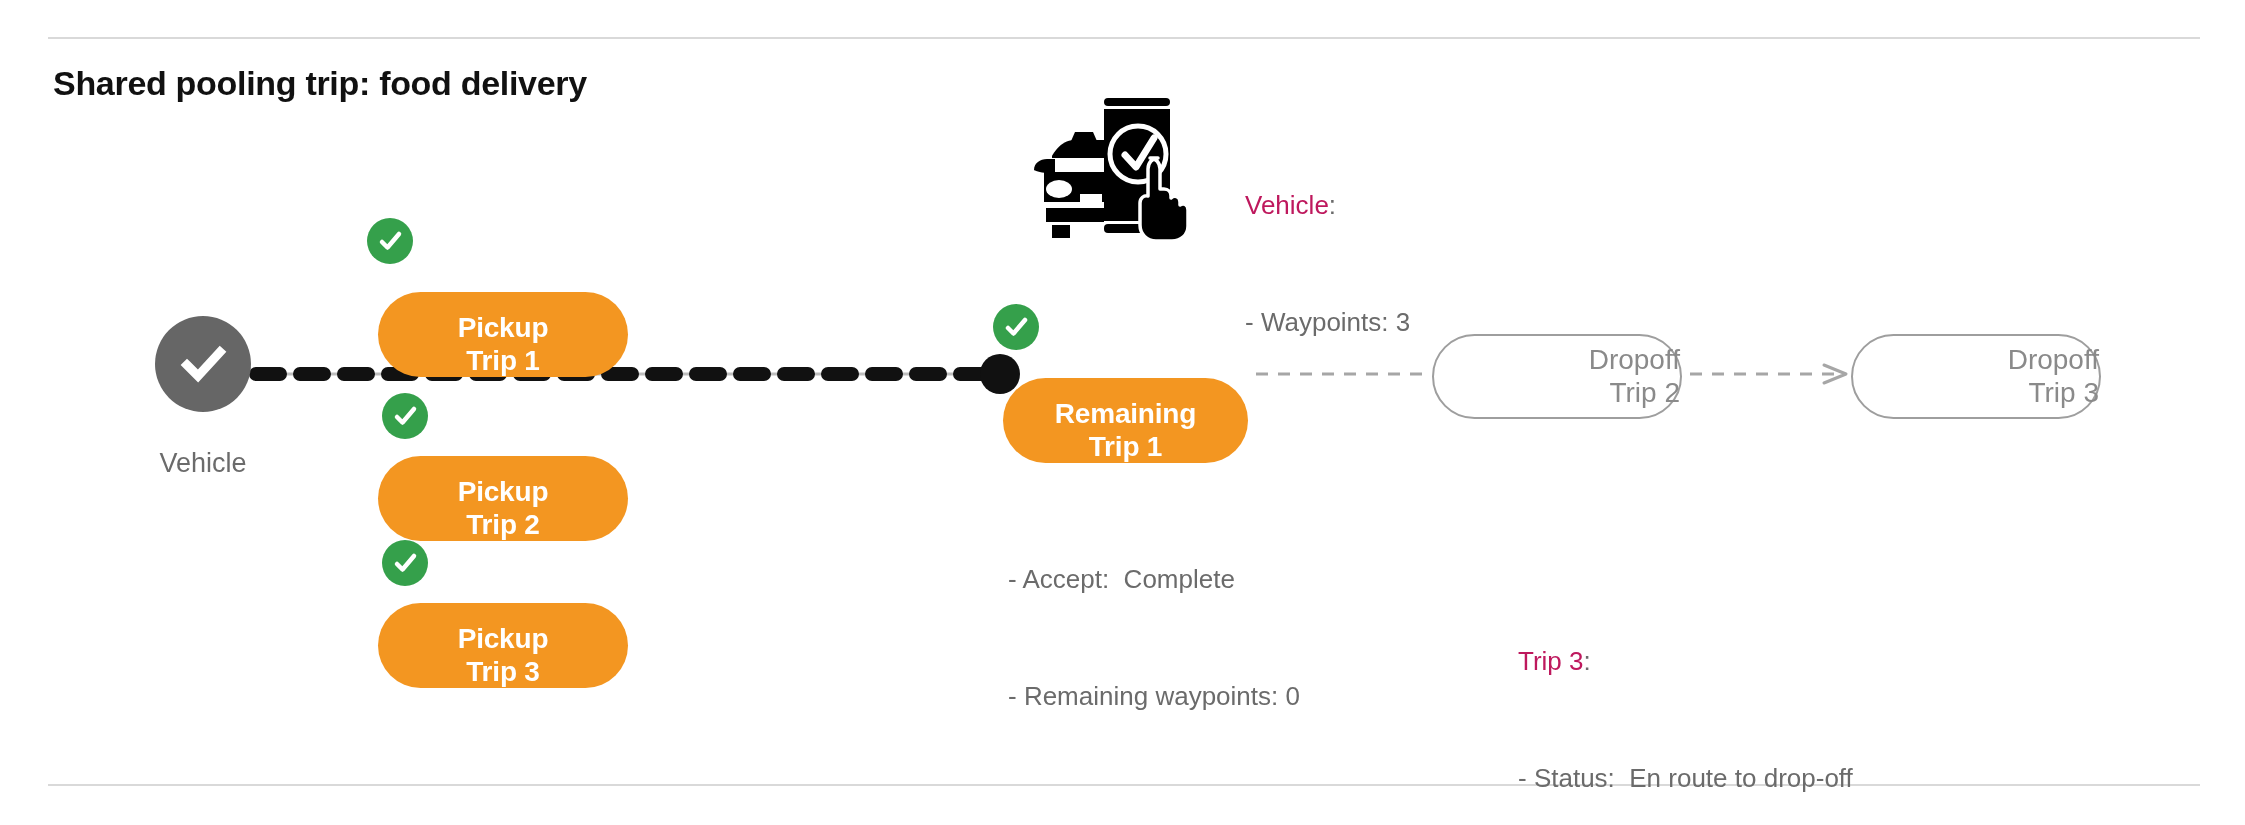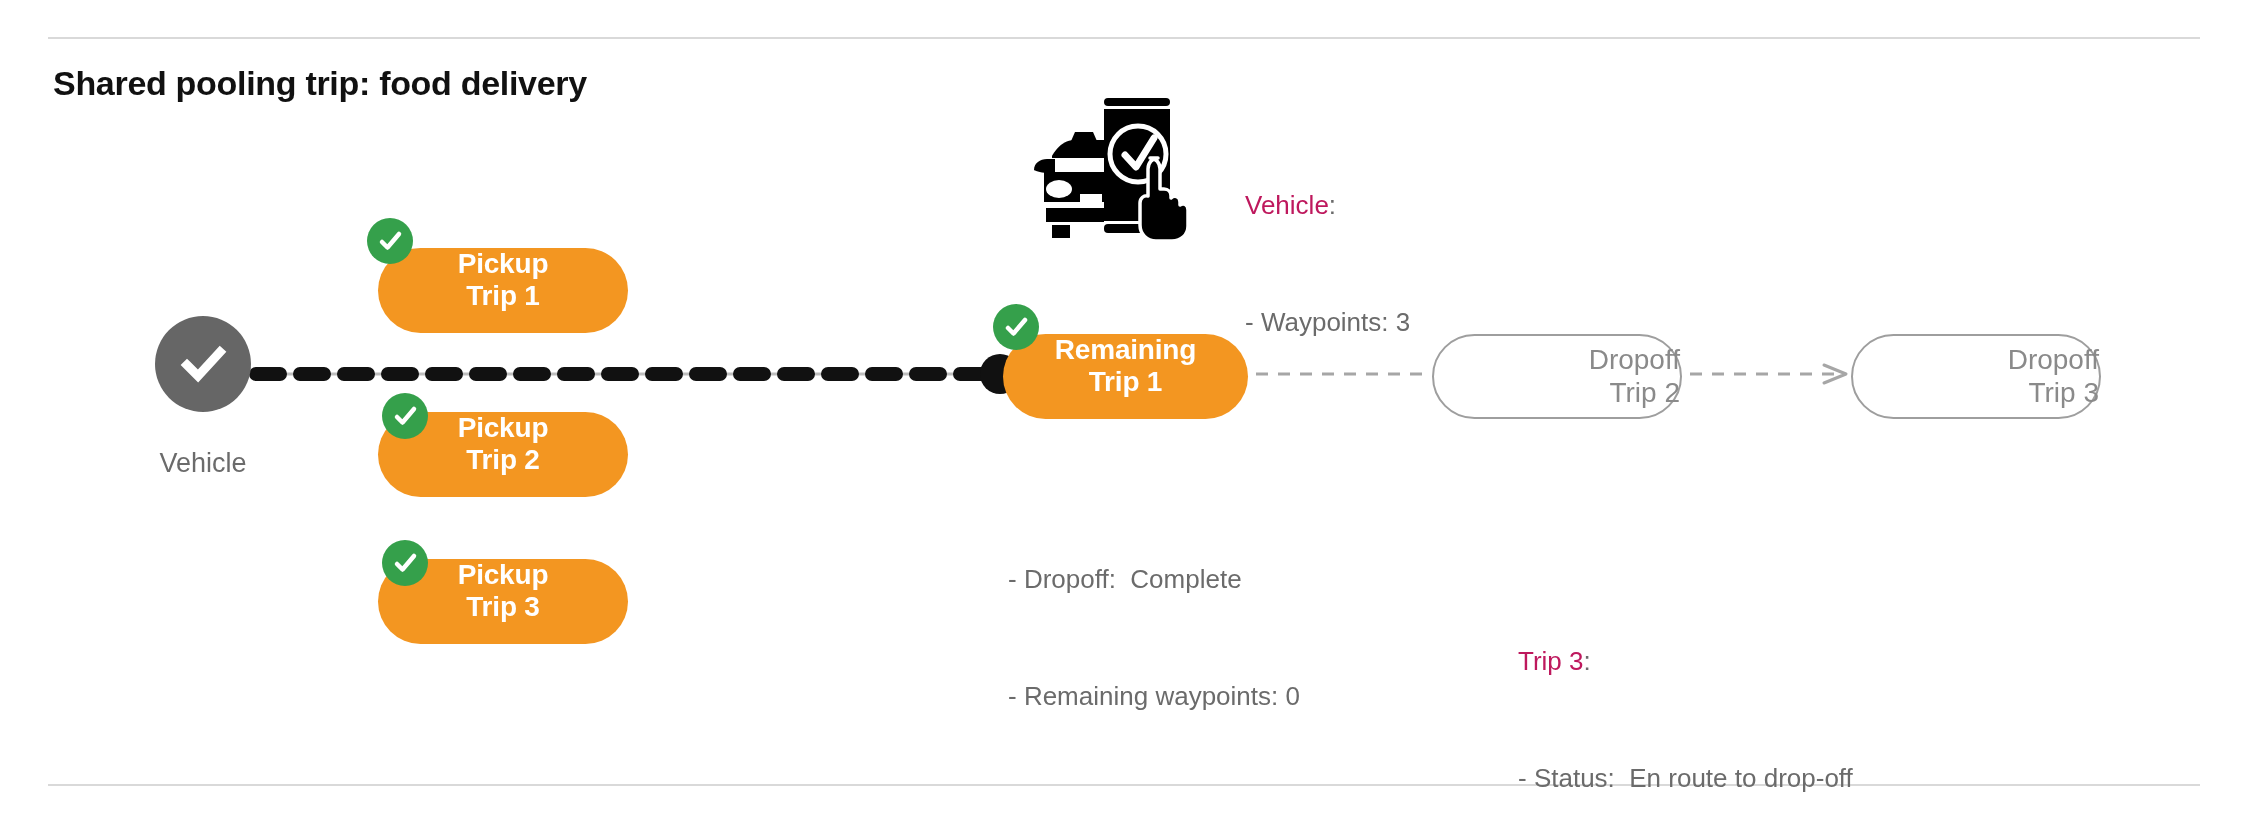--- a/index.html
+++ b/index.html
@@ -86,25 +86,26 @@
   .pill {
     position: absolute;
     width: 250px;
     height: 85px;
     border-radius: 44px;
     background: #f39621;
     color: #ffffff;
     display: flex;
     flex-direction: column;
     align-items: center;
-    justify-content: flex-start;
+    justify-content: flex-end;
     font-size: 28px;
     font-weight: 600;
     line-height: 1.16;
     letter-spacing: -0.2px;
+    margin-top: 44px;
   }
   .pill span { display: block; }
 
   .pill-p1 { left: 378px; top: 248px; }
   .pill-p2 { left: 378px; top: 412px; }
   .pill-p3 { left: 378px; top: 559px; }
   .pill-complete { left: 1003px; top: 334px; width: 245px; }
 
   
   .badge-check {
@@ -286,21 +287,21 @@
       </g>
     </svg>
   </div>
 
   <div class="info info-vehicle">
     <div><b><span>Vehicle</span></b><span>:</span></div>
     <div>- Waypoints: 3</div>
   </div>
 
   <div class="info info-trip12">
-    <div>- Dropoff:  Complete</div>
+    <div>- Accept:  Complete</div>
     <div>- Remaining waypoints: 0</div>
     
     
     
   </div>
 
   <div class="info info-trip3">
     <div><b><span>Trip 3</span></b><span>:</span></div>
     <div>- Status:  En route to drop-off</div>
     

